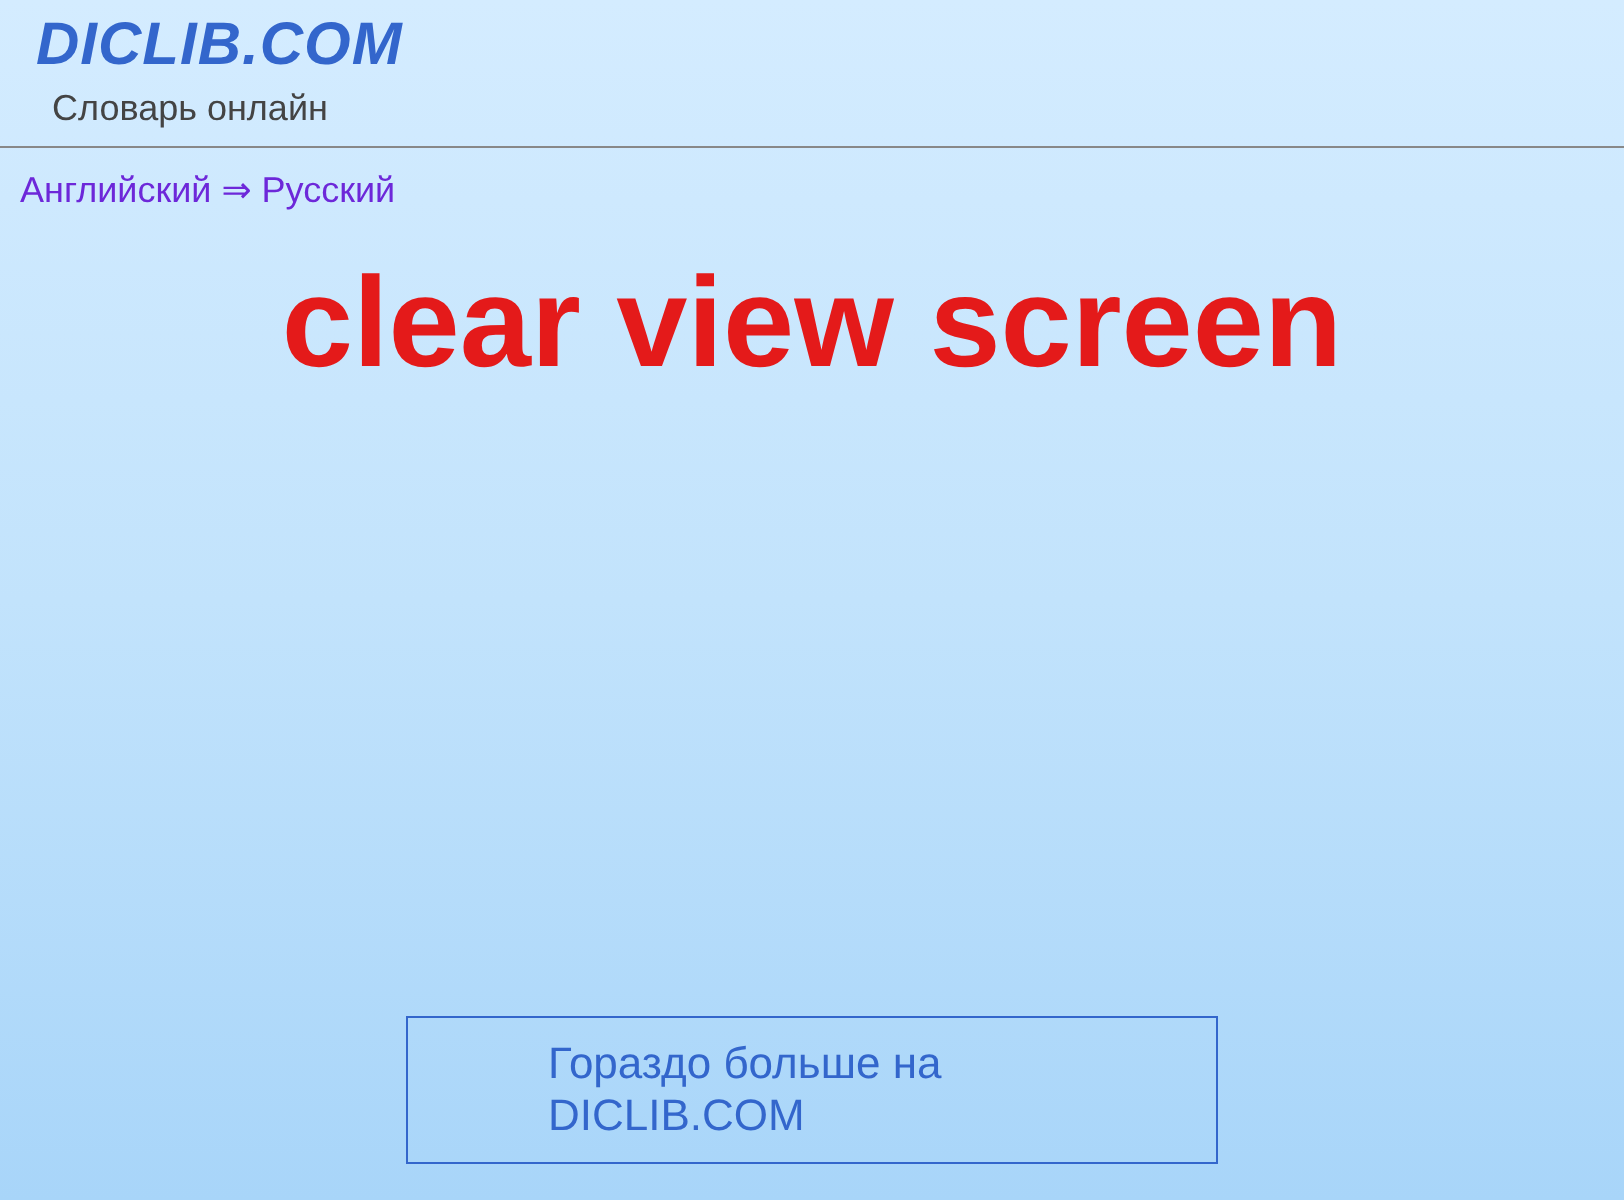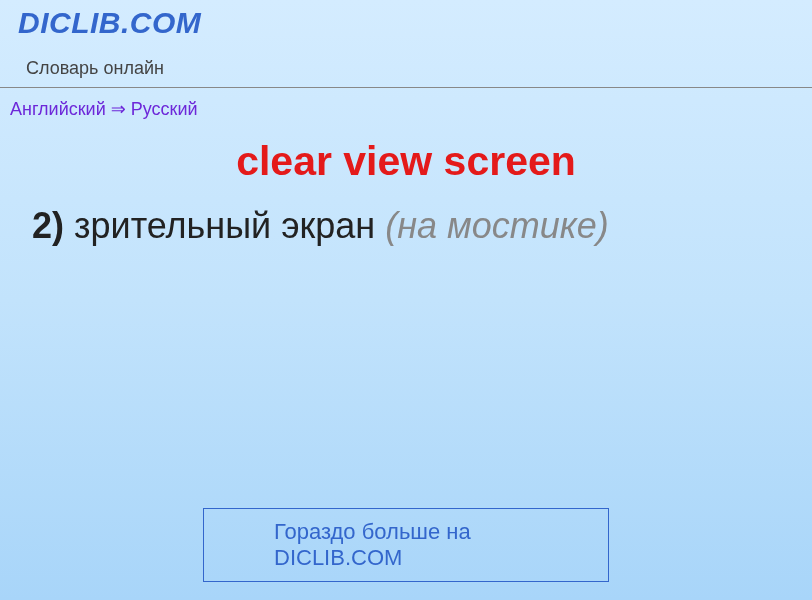--- a/index.html
+++ b/index.html
@@ -22,41 +22,41 @@
       color: #3366cc;
       font-size: 30px;
       font-weight: bold;
       letter-spacing: 0.5px;
       font-family: Arial, sans-serif;
       font-style: italic;
     }
     .tagline {
       color: #444;
       font-size: 18px;
-      margin-top: 18px;
+      margin-top: 4px;
       margin-left: 8px;
     }
     .header-divider {
       border: none;
       border-top: 1px solid #888;
       margin: 8px 0 0 0;
     }
     .breadcrumb {
       padding: 10px 0 0 10px;
       font-size: 18px;
       color: #6d28d9;
     }
     .main {
       margin-top: 18px;
       padding: 0 16px;
       text-align: center;
     }
     .term {
       color: #e41a1a;
-      font-size: 41px;
+      font-size: 64px;
       font-weight: bold;
       margin-bottom: 18px;
     }
     .definitions {
       text-align: left;
       padding: 0 16px;
     }
     .def-line {
       font-size: 36px;
       color: #222;
@@ -94,23 +94,18 @@
 </div>
 <hr class="header-divider">
 
 <div class="breadcrumb">
   <span>Английский ⇒ Русский</span>
 </div>
 
 <div class="main">
   <div class="term">clear view screen</div>
   <div class="definitions">
-    <div class="def-line">
-      <span class="def-num">2)</span>
-      <span>зрительный экран</span>
-      <span class="note">(на мостике)</span>
-    </div>
   </div>
 </div>
 
 <div class="footer-link-box">
   <a class="footer-link" href="#">Гораздо больше на DICLIB.COM</a>
 </div>
 
 </body></html>

